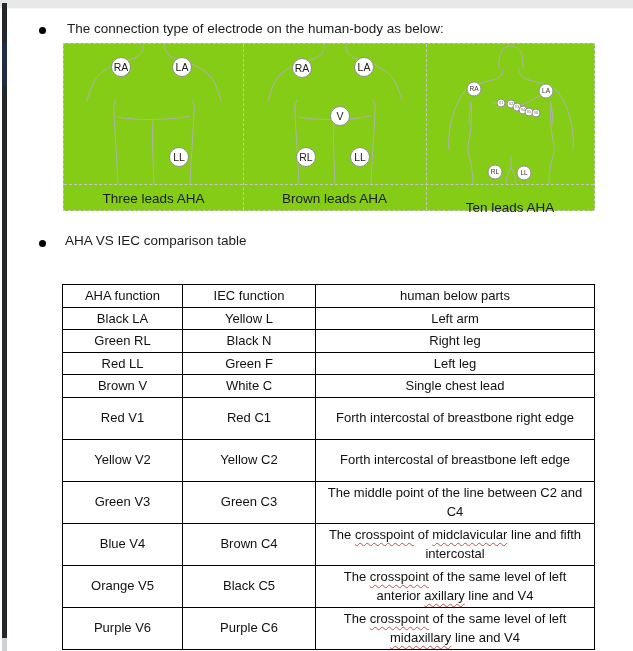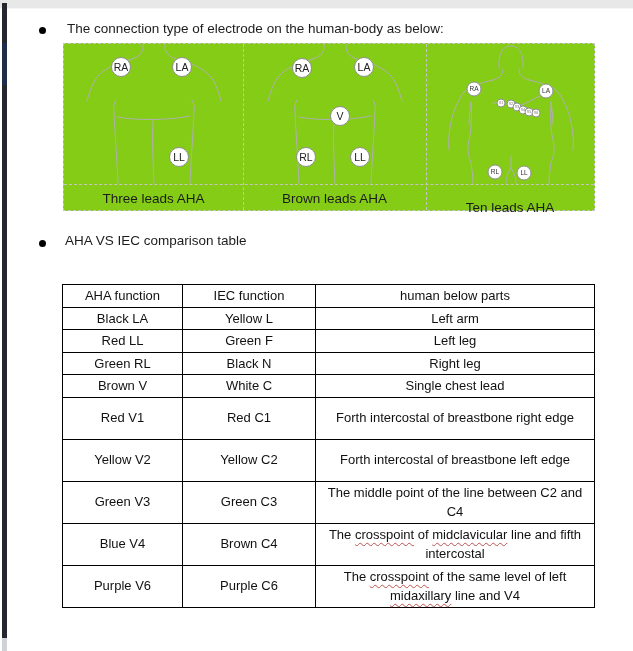--- a/index.html
+++ b/index.html
@@ -198,30 +198,30 @@
     <th>AHA function</th>
     <th>IEC function</th>
     <th>human below parts</th>
   </tr>
   <tr class="single">
     <td>Black LA</td>
     <td>Yellow L</td>
     <td>Left arm</td>
   </tr>
   <tr class="single">
+    <td>Green RL</td>
+    <td>Black N</td>
+    <td>Right leg</td>
+  </tr>
+  <tr class="single">
     <td>Red LL</td>
     <td>Green F</td>
     <td>Left leg</td>
   </tr>
   <tr class="single">
-    <td>Green RL</td>
-    <td>Black N</td>
-    <td>Right leg</td>
-  </tr>
-  <tr class="single">
     <td>Brown V</td>
     <td>White C</td>
     <td>Single chest lead</td>
   </tr>
   <tr class="double">
     <td>Red V1</td>
     <td>Red C1</td>
     <td>Forth intercostal of breastbone right edge</td>
   </tr>
   <tr class="double">
@@ -233,18 +233,23 @@
     <td>Green V3</td>
     <td>Green C3</td>
     <td>The middle point of the line between C2 and C4</td>
   </tr>
   <tr class="double">
     <td>Blue V4</td>
     <td>Brown C4</td>
     <td>The <span class="wavy">crosspoint</span> of <span class="wavy">midclavicular</span> line and fifth intercostal</td>
   </tr>
   <tr class="double">
+    <td>Orange V5</td>
+    <td>Black C5</td>
+    <td>The <span class="wavy">crosspoint</span> of the same level of left anterior <span class="wavy">axillary</span> line and V4</td>
+  </tr>
+  <tr class="double">
     <td>Purple V6</td>
     <td>Purple C6</td>
     <td>The <span class="wavy">crosspoint</span> of the same level of left <span class="wavy">midaxillary</span> line and V4</td>
   </tr>
 </tbody>
   </table>
 
 </body></html>

